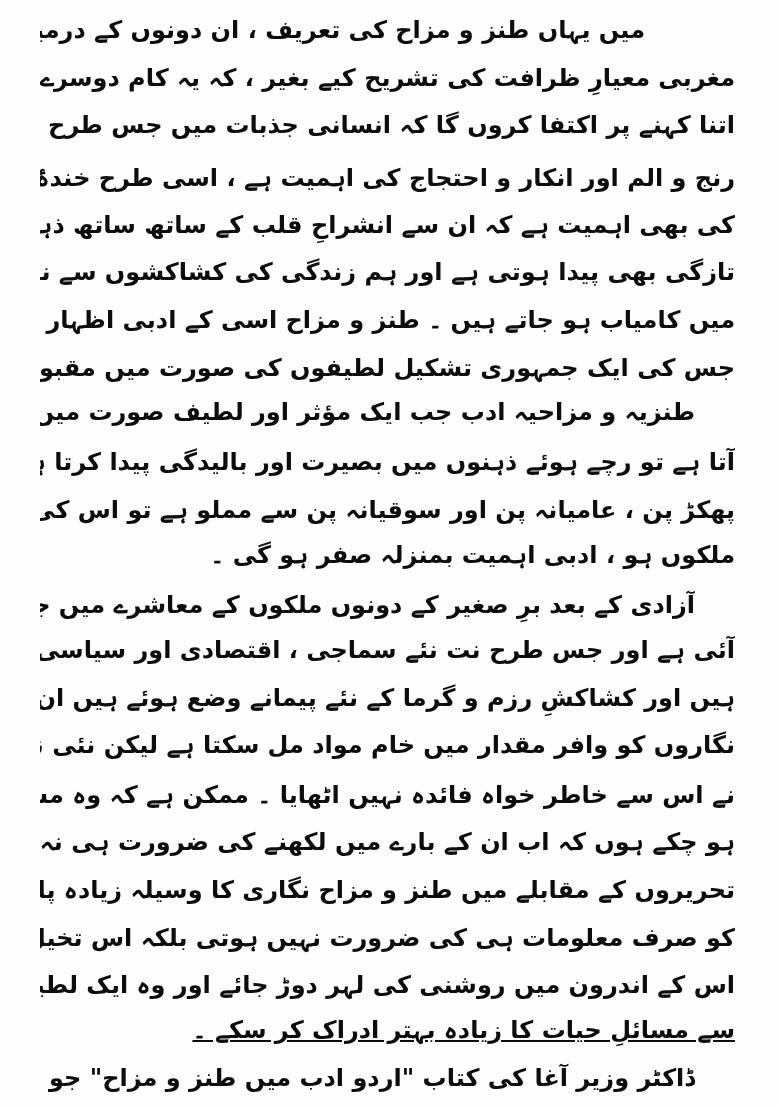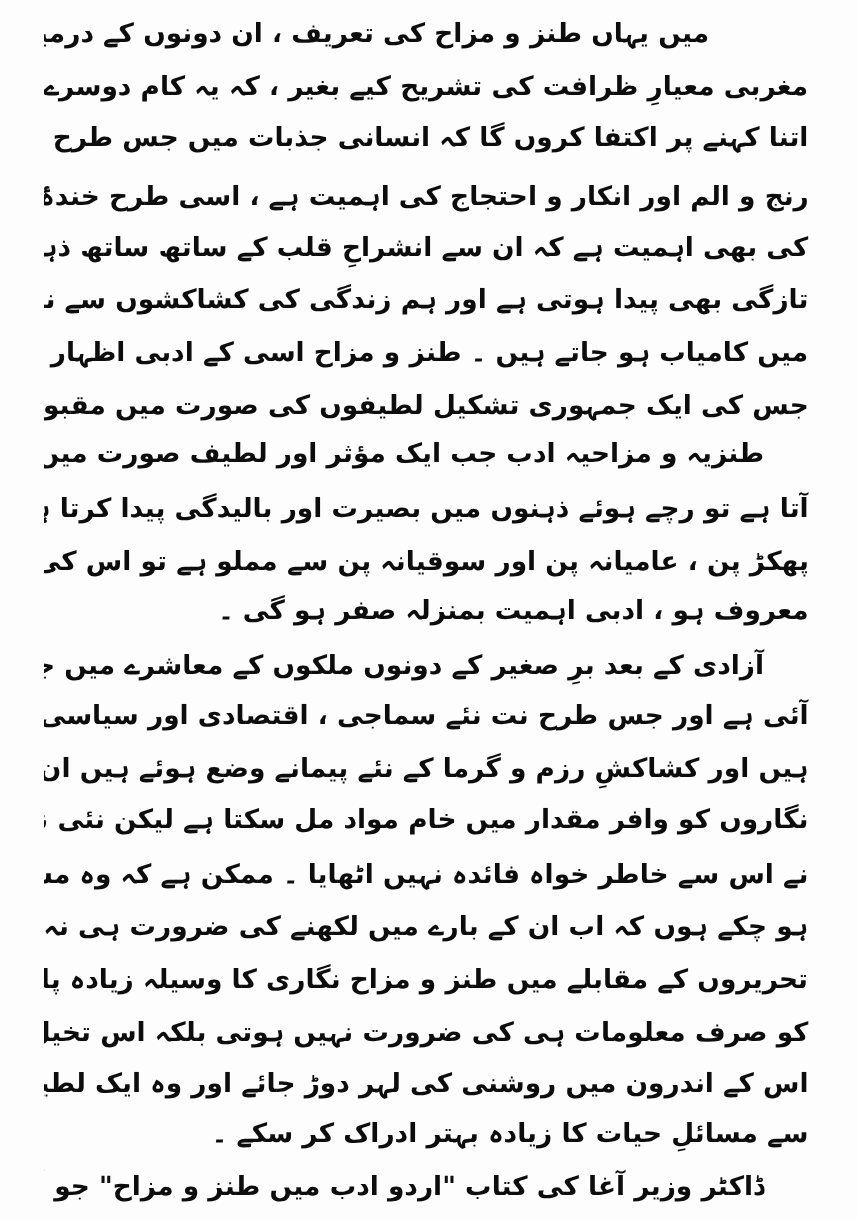--- a/index.html
+++ b/index.html
@@ -57,26 +57,26 @@
     <div class="line" style="top: 56px;">مغربی معیارِ ظرافت کی تشریح کیے بغیر ، کہ یہ کام دوسرے لوگ بخوبی کر چکے ہیں ، صرف</div>
     <div class="line" style="top: 103px;">اتنا کہنے پر اکتفا کروں گا کہ انسانی جذبات میں جس طرح جوش و مسرت ، غم و غصہ ،</div>
     <div class="line" style="top: 156px;">رنج و الم اور انکار و احتجاج کی اہمیت ہے ، اسی طرح خندۂ دنداں نما اور تبسم زیرِ لب</div>
     <div class="line" style="top: 203px;">کی بھی اہمیت ہے کہ ان سے انشراحِ قلب کے ساتھ ساتھ ذہن و دل میں توانائی اور</div>
     <div class="line" style="top: 250px;">تازگی بھی پیدا ہوتی ہے اور ہم زندگی کی کشاکشوں سے نجات کے چند لمحے حاصل کرنے</div>
     <div class="line" style="top: 298px;">میں کامیاب ہو جاتے ہیں ۔ طنز و مزاح اسی کے ادبی اظہار کا ایک معروف نام ہے ،</div>
     <div class="line last" style="top: 346px;">جس کی ایک جمہوری تشکیل لطیفوں کی صورت میں مقبولِ خاص و عام ہے ۔</div>
     <div class="line indent-small" style="top: 390px;">طنزیہ و مزاحیہ ادب جب ایک مؤثر اور لطیف صورت میں سامنے</div>
     <div class="line" style="top: 440px;">آتا ہے تو رچے ہوئے ذہنوں میں بصیرت اور بالیدگی پیدا کرتا ہے لیکن اگر یہ</div>
     <div class="line" style="top: 488px;">پھکڑ پن ، عامیانہ پن اور سوقیانہ پن سے مملو ہے تو اس کی تاریخی اہمیت چاہے</div>
-    <div class="line last" style="top: 533px;">معروف ہو ، ادبی اہمیت بمنزلہ صفر ہو گی ۔</div>
+    <div class="line last" style="top: 533px;">ملکوں ہو ، ادبی اہمیت بمنزلہ صفر ہو گی ۔</div>
     <div class="line indent-small" style="top: 583px;">آزادی کے بعد برِ صغیر کے دونوں ملکوں کے معاشرے میں جو تبدیلی</div>
     <div class="line" style="top: 628px;">آئی ہے اور جس طرح نت نئے سماجی ، اقتصادی اور سیاسی مسائل پیدا ہوئے</div>
     <div class="line" style="top: 676px;">ہیں اور کشاکشِ رزم و گرما کے نئے پیمانے وضع ہوئے ہیں ان سے ہمارے مزاح</div>
     <div class="line" style="top: 723px;">نگاروں کو وافر مقدار میں خام مواد مل سکتا ہے لیکن نئی نسل کے مزاح نگاروں</div>
     <div class="line" style="top: 773px;">نے اس سے خاطر خواہ فائدہ نہیں اٹھایا ۔ ممکن ہے کہ وہ مسائل کے اس قدر عادی</div>
     <div class="line" style="top: 820px;">ہو چکے ہوں کہ اب ان کے بارے میں لکھنے کی ضرورت ہی نہ محسوس کرتے ہوں ، حالانکہ اخباری</div>
     <div class="line" style="top: 868px;">تحریروں کے مقابلے میں طنز و مزاح نگاری کا وسیلہ زیادہ پائدار اور مؤثر ہو سکتا ہے ۔ انسان</div>
     <div class="line" style="top: 916px;">کو صرف معلومات ہی کی ضرورت نہیں ہوتی بلکہ اس تخیل کی بھی ضرورت ہوتی ہے جس سے</div>
     <div class="line" style="top: 963px;">اس کے اندرون میں روشنی کی لہر دوڑ جائے اور وہ ایک لطیف مزاح پارے کی وساطت</div>
-    <div class="line last" style="top: 1008px;">سے مسائلِ حیات کا زیادہ بہتر ادراک کر سکے ۔</div>
+    <div class="line last" style="top: 1008px; text-decoration: underline;">سے مسائلِ حیات کا زیادہ بہتر ادراک کر سکے ۔</div>
     <div class="line indent-small" style="top: 1056px;">ڈاکٹر وزیر آغا کی کتاب "اردو ادب میں طنز و مزاح" جو اُن کا پی ۔ ایچ ۔ ڈی کا مقالہ</div>
   </div>
 </div>
 
 </body></html>

